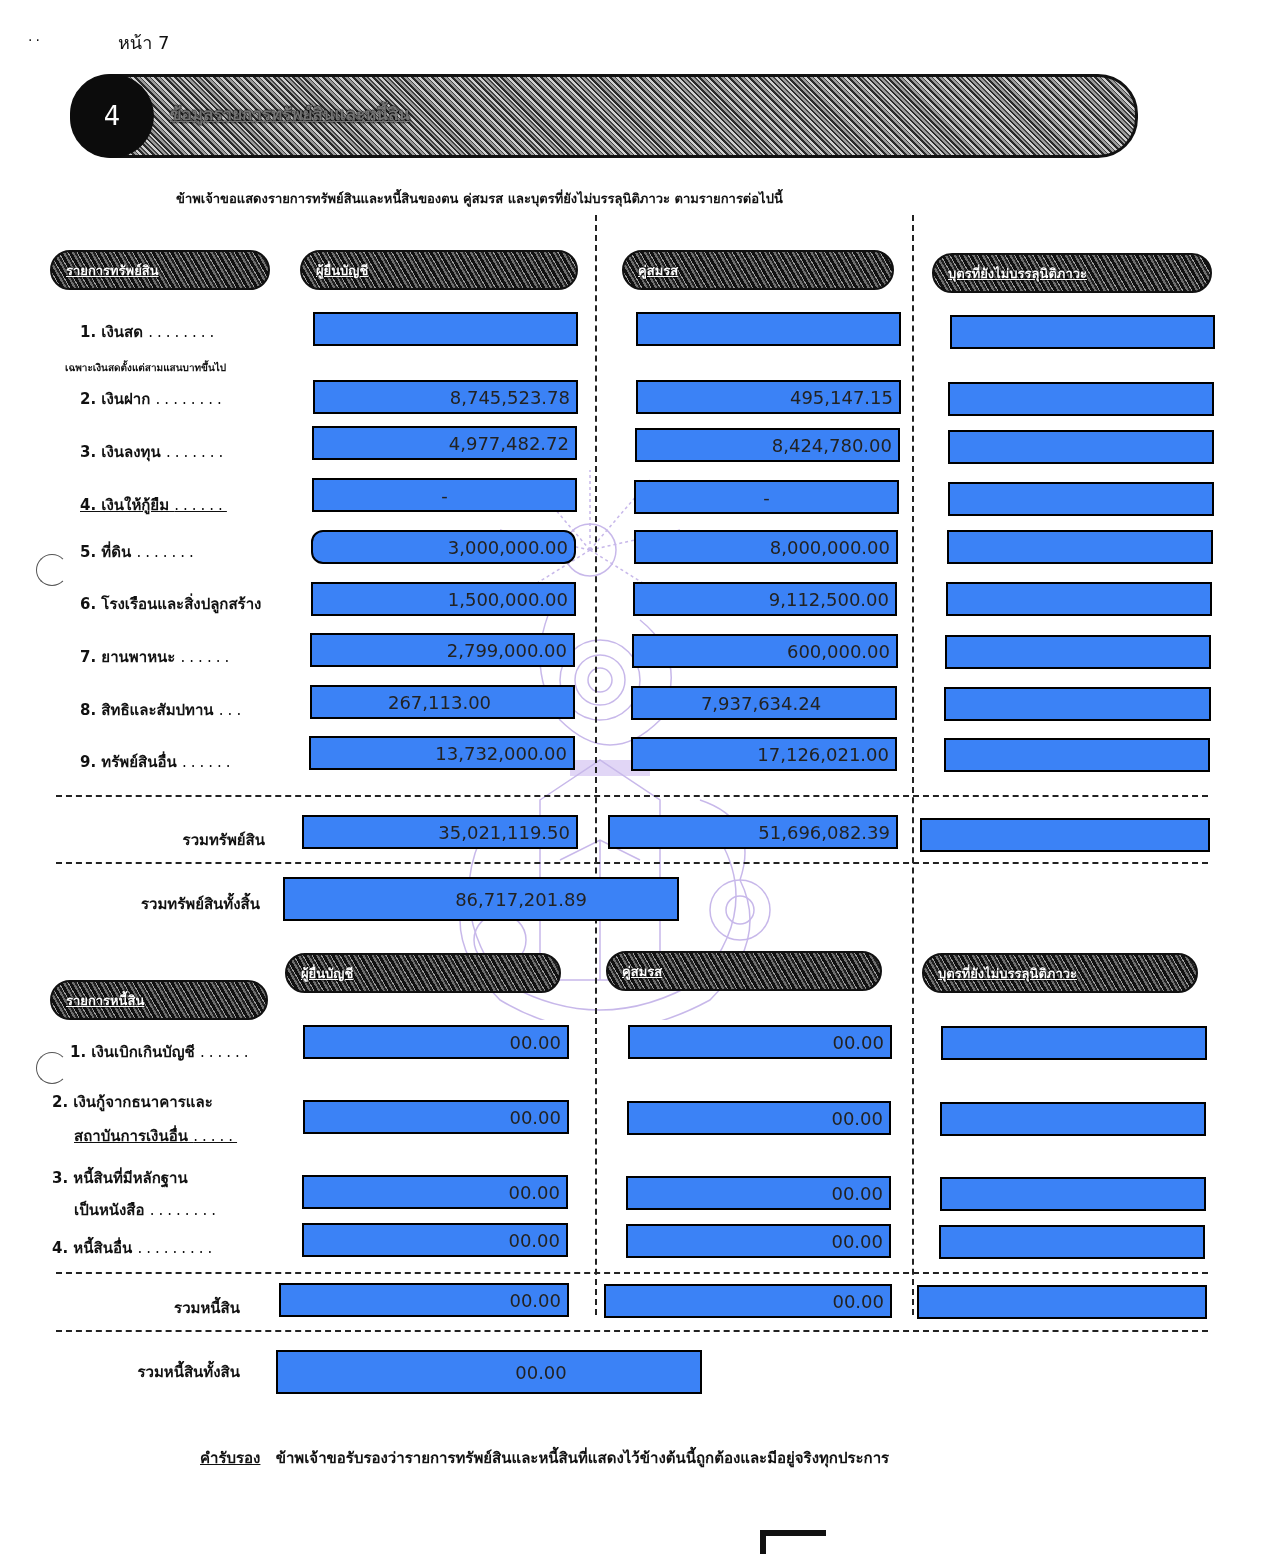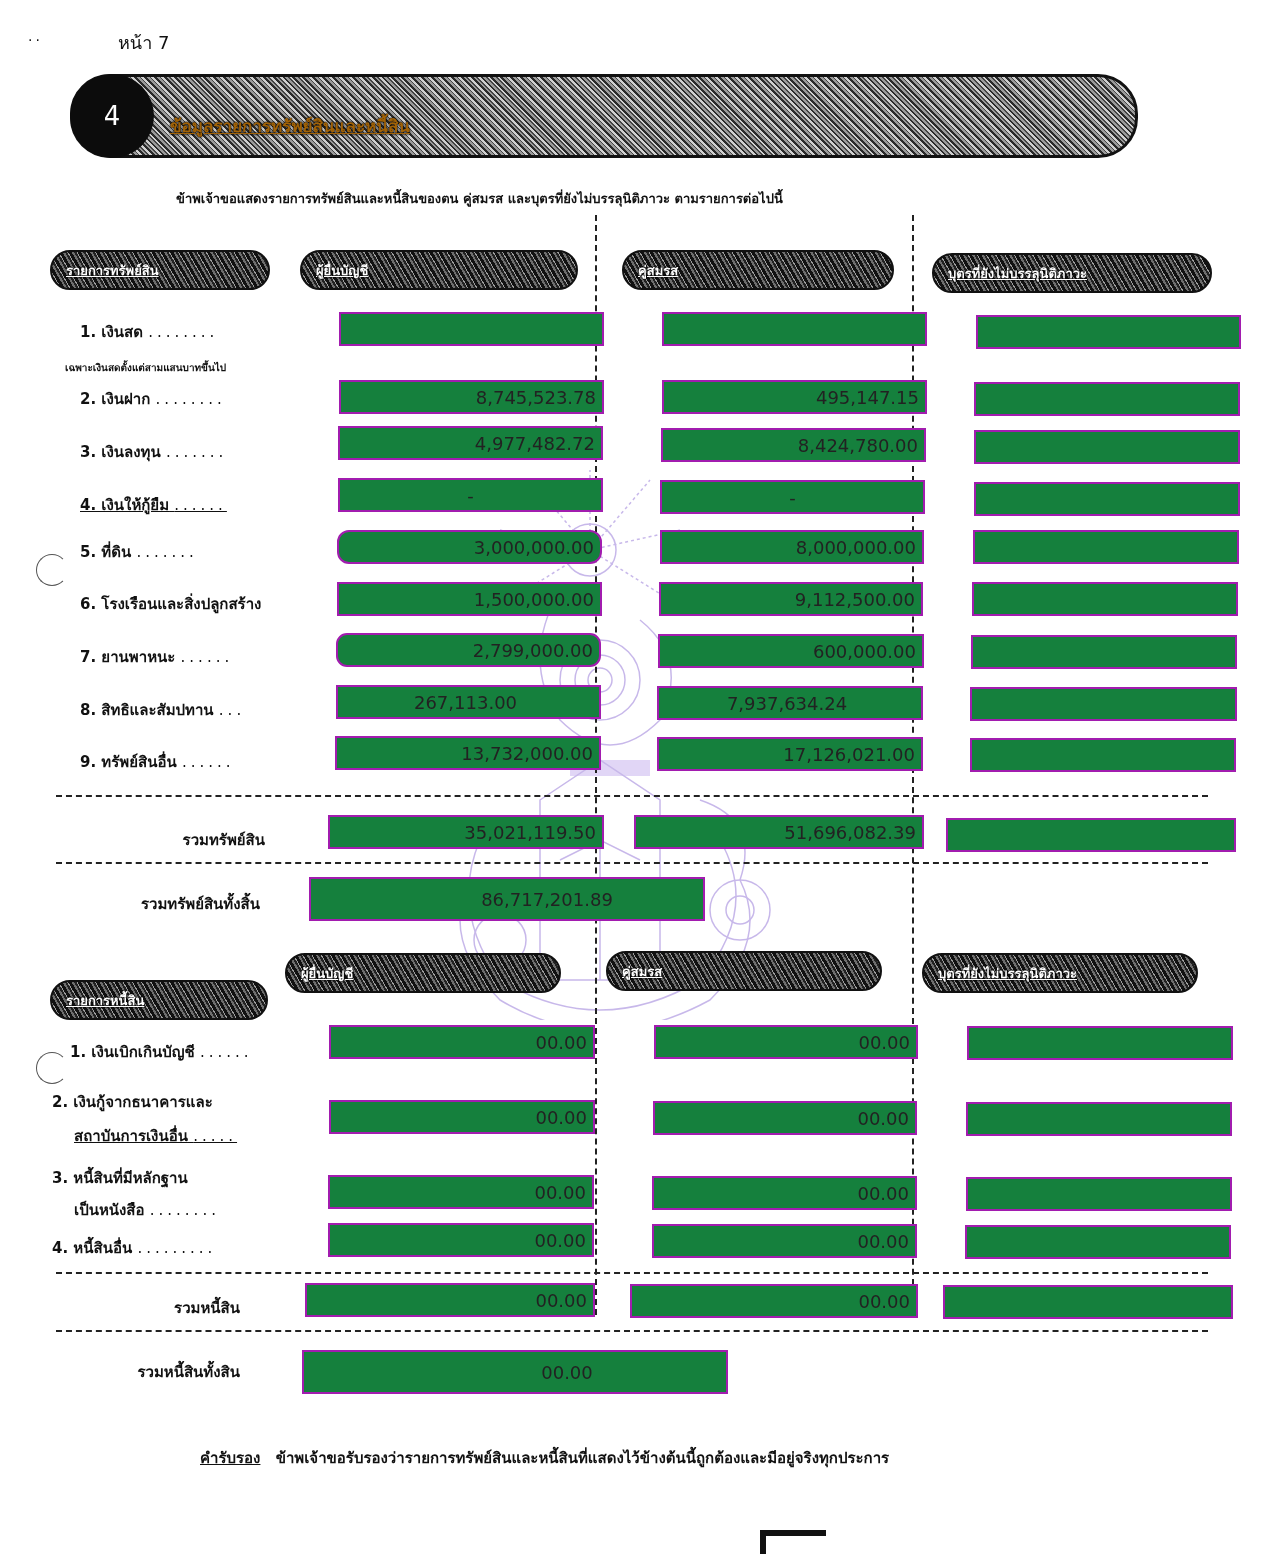--- a/index.html
+++ b/index.html
@@ -8,40 +8,40 @@
   .abs { position: absolute; }
   .page-dots { left: 28px; top: 28px; font-size: 14px; letter-spacing: 3px; }
   .page-num { left: 118px; top: 28px; font-size: 18px; }
 
   .section-banner { left: 70px; top: 74px; width: 1062px; height: 78px; border: 3px solid #111;
     border-radius: 40px; background:
       repeating-linear-gradient(45deg, #2a2a2a 0 2px, #9a9a9a 2px 4px, #444 4px 5px, #d0d0d0 5px 7px),
       #555; overflow: hidden; }
   .section-circle { left: 70px; top: 74px; width: 84px; height: 84px; border-radius: 50%;
     background: #0c0c0c; color: #fff; font-size: 26px; display: flex; align-items: center; justify-content: center; }
-  .section-title { left: 170px; top: 112px; font-size: 17px; color: #a16207; font-weight: bold;
+  .section-title { left: 170px; top: 100px; font-size: 17px; color: #737373; font-weight: bold;
     text-decoration: underline; text-shadow: 0 0 2px #000, 0 0 2px #000; }
 
   .intro { left: 176px; top: 188px; font-size: 13px; font-weight: bold; }
 
   .pill { position: absolute; height: 40px; border-radius: 22px; border: 2px solid #111;
     background: repeating-linear-gradient(60deg, #111 0 3px, #6e6e6e 3px 5px, #222 5px 7px, #9b9b9b 7px 8px);
     color: #fff; font-size: 13px; font-weight: bold; display: flex; align-items: center; padding-left: 14px;
     box-sizing: border-box; text-shadow: 0 0 2px #000, 0 0 2px #000; text-decoration: underline; }
 
   .vdash { position: absolute; border-left: 2px dashed #222; width: 0; }
   .hdash { position: absolute; border-top: 2px dashed #222; height: 0; }
 
   .row-label { position: absolute; font-size: 15px; font-weight: bold; white-space: nowrap; }
   .row-label .dots { font-weight: normal; letter-spacing: 4px; }
   .sub-note { position: absolute; font-size: 10px; font-weight: bold; }
 
-  .box { position: absolute; height: 34px; border: 2px solid #a21caf; background: #15803d;
+  .box { position: absolute; height: 34px; border: 2px solid #000000; background: #3b82f6;
     box-sizing: border-box; font-family: "DejaVu Sans", sans-serif; font-size: 18px; color: #222;
-    display: flex; align-items: center; justify-content: flex-end; padding-right: 6px; margin-left: 26px; }
+    display: flex; align-items: center; justify-content: flex-end; padding-right: 6px; }
   .box.center { justify-content: center; padding-right: 0; }
   .box.total-all { justify-content: center; }
 
   .sum-label { position: absolute; font-size: 15px; font-weight: bold; text-align: right; }
 
   .watermark { left: 440px; top: 460px; width: 400px; height: 560px; pointer-events: none; opacity: 0.55; }
 
   .cert { left: 200px; top: 1446px; font-size: 15px; font-weight: bold; }
   .cert-label { text-decoration: underline; margin-right: 10px; }
   .circle-mark { position: absolute; width: 30px; height: 30px; border: 1px solid #555; border-radius: 50%;
@@ -122,21 +122,21 @@
 <div class="box" style="left:311px; top:530px; width:265px;border-radius:12px;">3,000,000.00</div>
 <div class="box" style="left:634px; top:530px; width:264px;">8,000,000.00</div>
 <div class="box" style="left:947px; top:530px; width:266px;"></div>
 
 <div class="row-label" style="left:80px; top:592px;"><span>6. โรงเรือนและสิ่งปลูกสร้าง</span></div>
 <div class="box" style="left:311px; top:582px; width:265px;">1,500,000.00</div>
 <div class="box" style="left:633px; top:582px; width:264px;">9,112,500.00</div>
 <div class="box" style="left:946px; top:582px; width:266px;"></div>
 
 <div class="row-label" style="left:80px; top:645px;"><span>7. ยานพาหนะ</span> <span class="dots">......</span></div>
-<div class="box" style="left:310px; top:633px; width:265px;border-radius:11px;">2,799,000.00</div>
+<div class="box" style="left:310px; top:633px; width:265px;">2,799,000.00</div>
 <div class="box" style="left:632px; top:634px; width:266px;">600,000.00</div>
 <div class="box" style="left:945px; top:635px; width:266px;"></div>
 
 <div class="row-label" style="left:80px; top:698px;"><span>8. สิทธิและสัมปทาน</span> <span class="dots">...</span></div>
 <div class="box" style="left:310px; top:685px; width:265px; justify-content:center;">267,113.00</div>
 <div class="box" style="left:631px; top:686px; width:266px; justify-content:center;">7,937,634.24</div>
 <div class="box" style="left:944px; top:687px; width:267px;"></div>
 
 <div class="row-label" style="left:80px; top:750px;"><span>9. ทรัพย์สินอื่น</span> <span class="dots">......</span></div>
 <div class="box" style="left:309px; top:736px; width:266px;">13,732,000.00</div>

